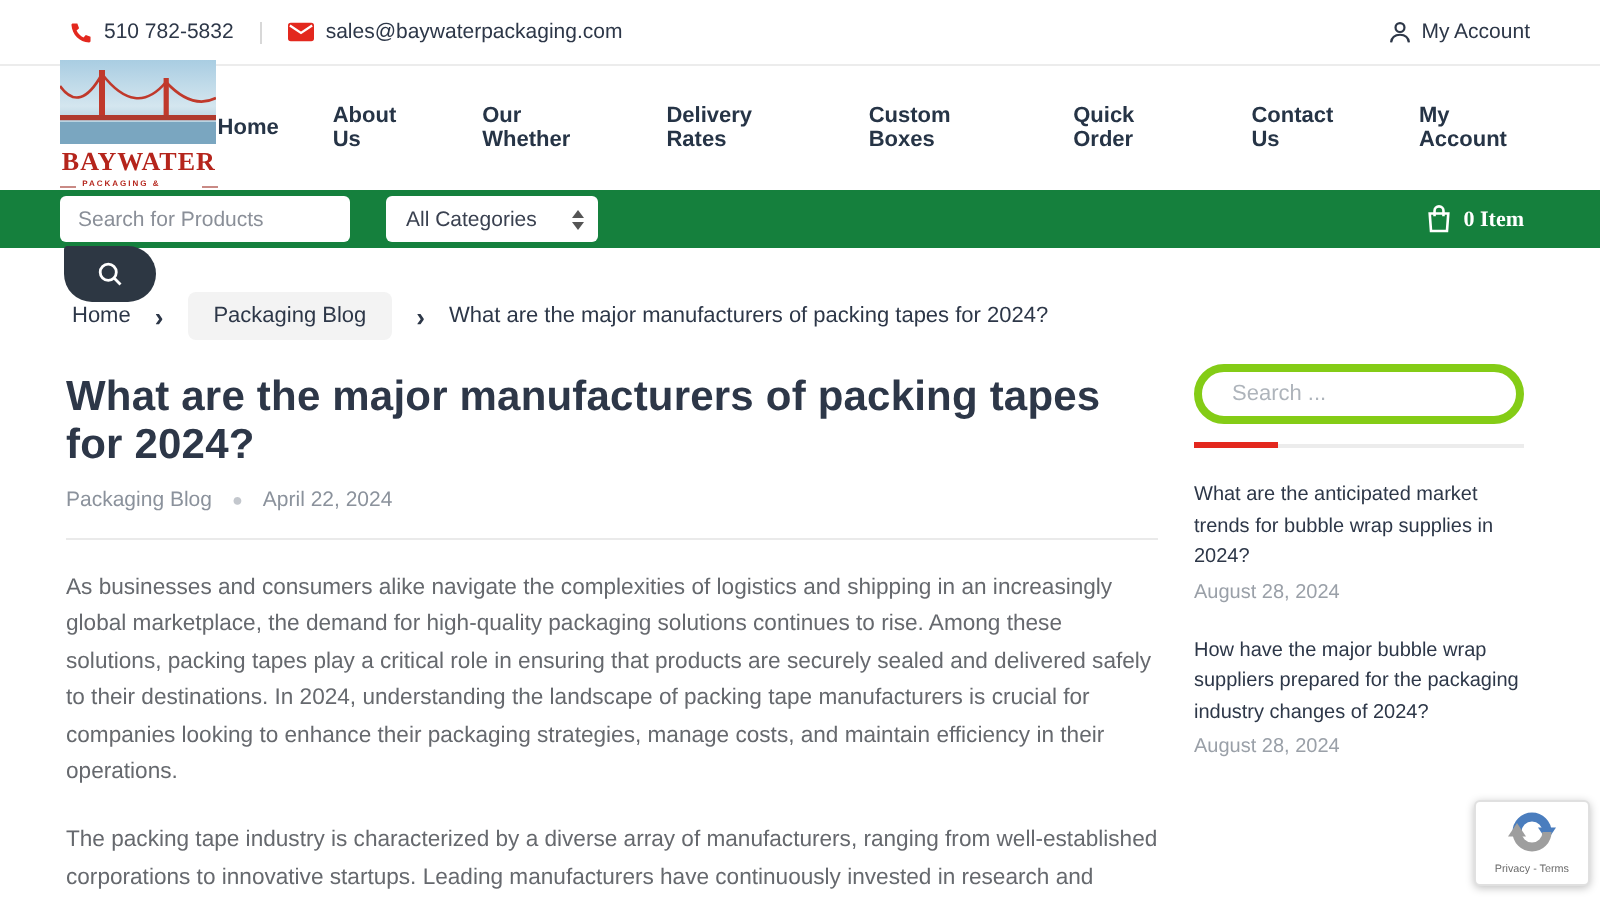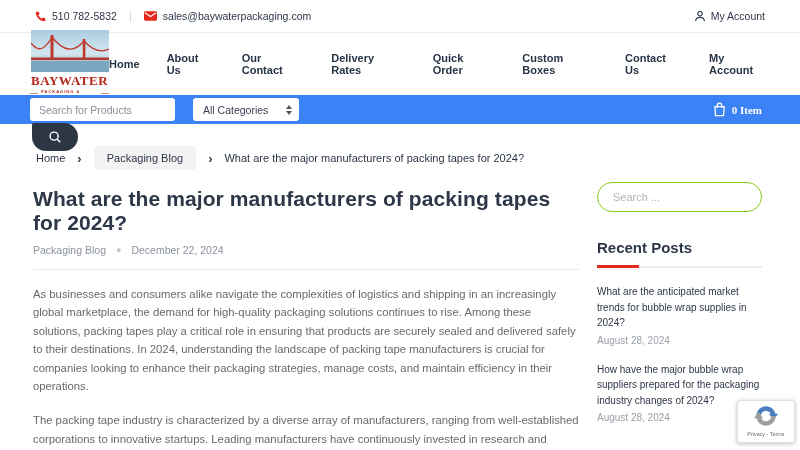--- a/index.html
+++ b/index.html
@@ -18,21 +18,21 @@
   .logo { width:80px; display:flex; flex-direction:column; align-items:center; cursor:pointer; }
   .logo-name { font-family:"Liberation Serif", serif; font-size:13px; font-weight:700;
     color:#b5251c; letter-spacing:.5px; margin-top:1px; }
   .logo-tag { display:flex; align-items:center; gap:3px; font-size:4px; letter-spacing:1px;
     color:#b5251c; font-weight:700; }
   .logo-tag i { display:block; width:9px; height:1px; background:#c98a85; }
   .nav { margin-left:auto; display:flex; align-items:center; gap:27px; }
   .nav a { font-size:11px; font-weight:700; color:#263446; text-decoration:none; cursor:pointer; }
 
   
-  .redbar { position:relative; height:29px; background:#3b82f6; display:flex; align-items:center;
+  .redbar { position:relative; height:29px; background:#15803d; display:flex; align-items:center;
     padding:0 38px 0 30px; }
   .prod-search { width:145px; height:23px; border:none; border-radius:3px; padding:0 9px;
     font-size:10.5px; color:#333; font-family:inherit; }
   .prod-search::placeholder { color:#8a8f98; }
   .cat-select { margin-left:18px; width:106px; height:23px; background:#fff; border-radius:3px;
     display:flex; align-items:center; padding:0 7px 0 10px; font-size:10.5px; color:#3a4150; cursor:pointer; }
   .cat-select .arrows { margin-left:auto; display:flex; flex-direction:column; gap:2px; }
   .cat-select .arrows i { display:block; width:0; height:0; border-left:3px solid transparent;
     border-right:3px solid transparent; }
   .cat-select .arrows i.up { border-bottom:4px solid #555; }
@@ -54,21 +54,21 @@
   .main { display:flex; padding:0 38px 0 33px; gap:18px; }
   .content { flex:1; min-width:0; }
   .page-title { margin-top:17px; font-size:21px; font-weight:600; color:#2d3748; letter-spacing:.1px; }
   .meta { display:flex; align-items:center; gap:10px; margin-top:9px; font-size:10.5px; color:#8b929c; }
   .meta .dot { color:#c3c7cd; font-size:9px; }
   .content hr { border:none; border-top:1px solid #eaeaea; margin:13px 0 15px; }
   .content p { font-size:11.3px; line-height:1.63; color:#66696e; margin-bottom:16px; }
 
   
   .sidebar { width:165px; flex:0 0 165px; padding-top:12px; }
-  .side-search { width:100%; height:30px; border:1px solid #84cc16; border-radius:15px;
+  .side-search { width:100%; height:30px; border:4px solid #84cc16; border-radius:15px;
     padding:0 15px; font-size:11px; color:#333; font-family:inherit; outline:none; }
   .side-search::placeholder { color:#aeb4bb; }
   .rp-title { margin-top:27px; font-size:15px; font-weight:600; color:#2d3748; }
   .rp-rule { position:relative; margin-top:9px; height:3px; }
   .rp-rule .grey { position:absolute; top:1px; left:0; right:0; height:1.5px; background:#ececec; }
   .rp-rule .red  { position:absolute; top:0; left:0; width:42px; height:3px; background:#e3281e; }
   .post { margin-top:16px; }
   .post a { display:block; font-size:10px; line-height:1.55; color:#2d3748;
     text-decoration:none; font-weight:500; cursor:pointer; }
   .post .date { margin-top:4px; font-size:10px; color:#9aa0a8; }
@@ -136,24 +136,24 @@
     <span class="logo-name">BAYWATER</span>
     <span class="logo-tag">
         <i></i>
         <span>PACKAGING &amp; SUPPLY</span>
         <i></i>
       </span>
   </div>
   <nav class="nav">
     <a>Home</a>
     <a>About Us</a>
-    <a>Our Contact</a>
+    <a>Our Whether</a>
     <a>Delivery Rates</a>
+    <a>Custom Boxes</a>
     <a>Quick Order</a>
-    <a>Custom Boxes</a>
     <a>Contact Us</a>
     <a>My Account</a>
   </nav>
 </div>
 
 <div class="redbar">
   <input class="prod-search" type="text" placeholder="Search for Products" style="">
   <div class="cat-select">
     <span>All Categories</span>
     <span class="arrows">
@@ -188,31 +188,30 @@
   <span>What are the major manufacturers of packing tapes for 2024?</span>
 </div>
 
 <div class="main">
 
   <div class="content">
     <h1 class="page-title">What are the major manufacturers of packing tapes for 2024?</h1>
     <div class="meta">
       <span>Packaging Blog</span>
       <span class="dot">●</span>
-      <span>December 22, 2024</span>
+      <span>April 22, 2024</span>
     </div>
     <hr>
     <p>As businesses and consumers alike navigate the complexities of logistics and shipping in an increasingly global marketplace, the demand for high-quality packaging solutions continues to rise. Among these solutions, packing tapes play a critical role in ensuring that products are securely sealed and delivered safely to their destinations. In 2024, understanding the landscape of packing tape manufacturers is crucial for companies looking to enhance their packaging strategies, manage costs, and maintain efficiency in their operations.</p>
     <p>The packing tape industry is characterized by a diverse array of manufacturers, ranging from well-established corporations to innovative startups. Leading manufacturers have continuously invested in research and development to create tapes that not only meet but exceed the evolving needs of their customers. Whether it's pressure-sensitive adhesive tapes, water-activated tapes, or eco-friendly options, the variety of packing tapes available in the market today reflects the dynamic demands of various industries. Furthermore, factors such as adhesive strength, durability, and sustainability are increasingly influencing consumer choices, prompting manufacturers to adapt their offerings accordingly.</p>
 
   </div>
 
   <div class="sidebar">
     <input class="side-search" type="text" placeholder="Search ..." style="">
-    <div class="rp-title">Recent Posts</div>
     <div class="rp-rule">
       <span class="grey"></span>
         <span class="red"></span>
     </div>
     <div class="post">
       <a>What are the anticipated market trends for bubble wrap supplies in 2024?</a>
       <div class="date">August 28, 2024</div>
     </div>
     <div class="post">
       <a>How have the major bubble wrap suppliers prepared for the packaging industry changes of 2024?</a>

